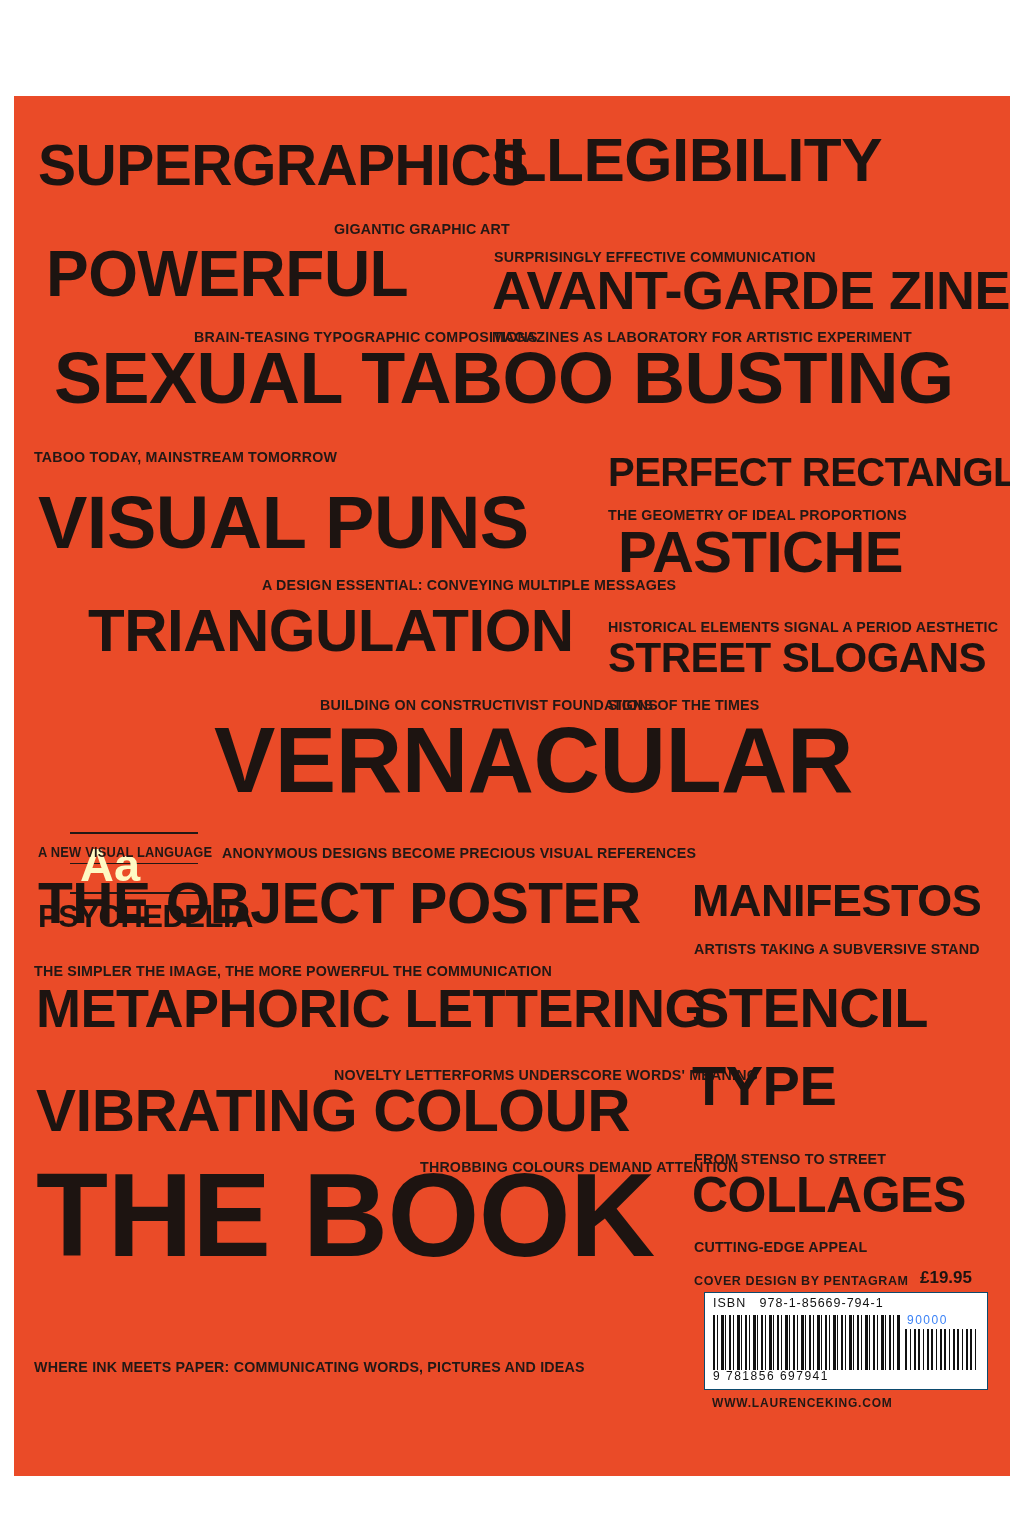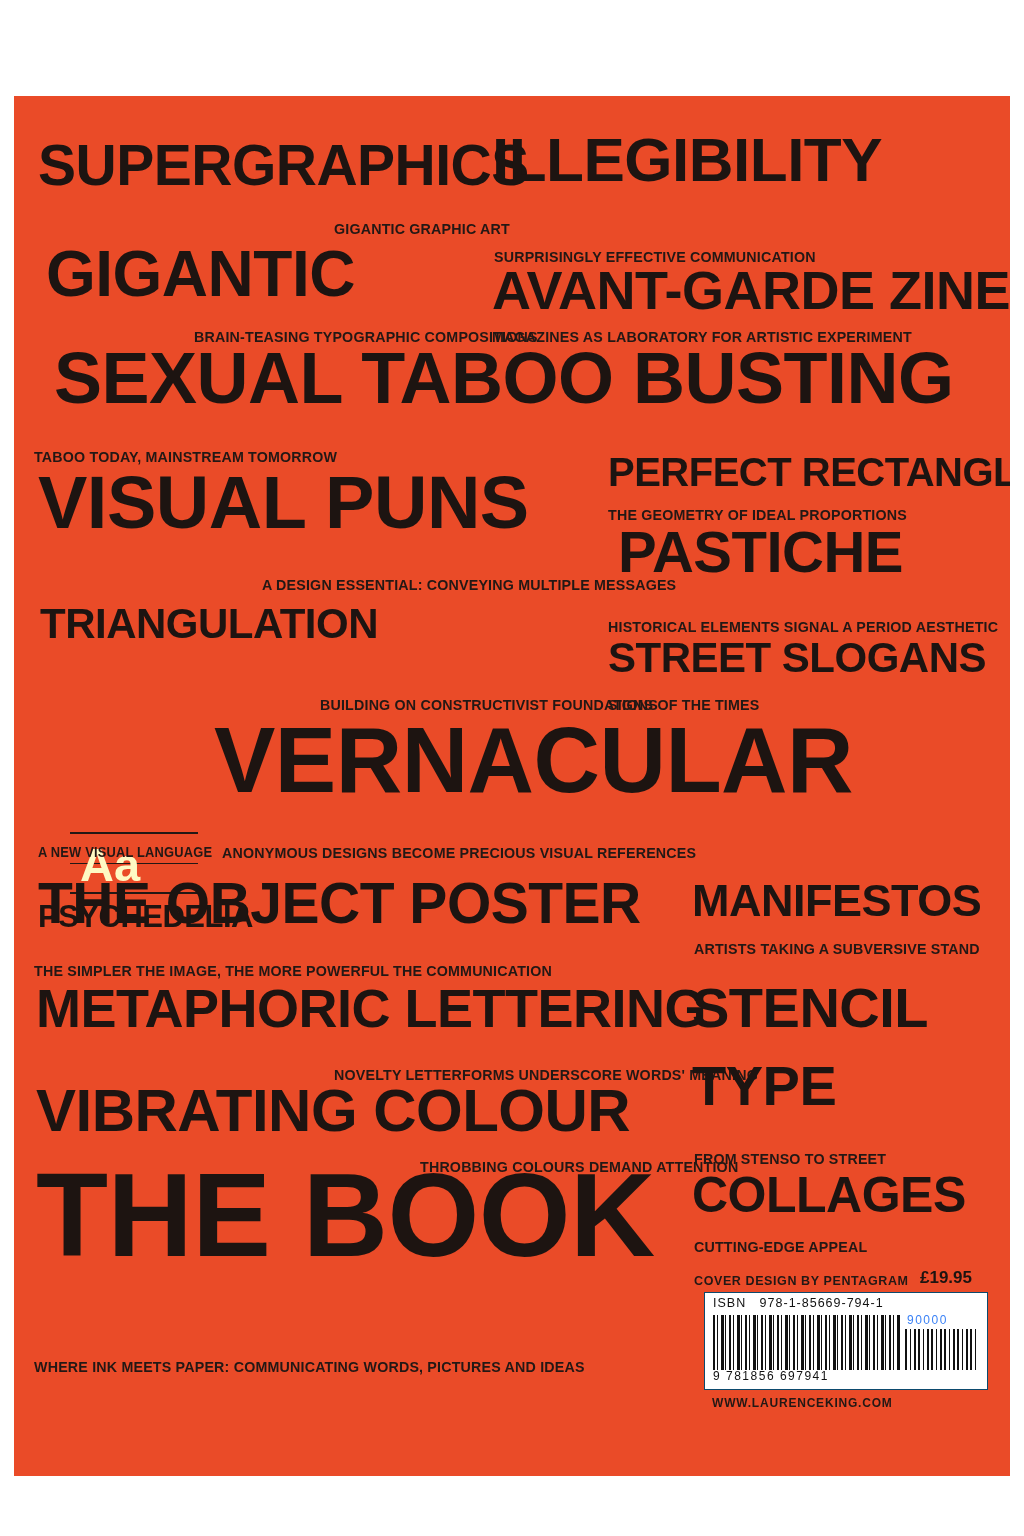--- a/index.html
+++ b/index.html
@@ -48,21 +48,21 @@
 
   
   .s1 { font-size: 57px; }      
   .s2 { font-size: 62px; }      
   .s3 { font-size: 64px; }      
   .s4 { font-size: 54px; }      
   .s5 { font-size: 72px; }      
   .s6 { font-size: 40px; }      
   .s7 { font-size: 74px; }      
   .s8 { font-size: 58px; }      
-  .s9 { font-size: 42px; }      
+  .s9 { font-size: 60px; margin-left: 48px; }      
   .s10 { font-size: 42px; }     
   .s11 { font-size: 92px; }     
   .s12 { font-size: 31px; }     
   .s13 { font-size: 57px; }     
   .s14 { font-size: 45px; }     
   .s15 { font-size: 54px; }     
   .s16 { font-size: 56px; }     
   .s17 { font-size: 60px; }     
   .s18 { font-size: 50px; }     
   .s19 { font-size: 118px; }    
@@ -179,29 +179,29 @@
 <body>
 
 <div class="page">
   <div class="cover">
 
     <div class="abs big s1" style="left:24px; top:46px;">SUPERGRAPHICS</div>
     <div class="abs big s2" style="left:478px; top:38px;text-align:center;">ILLEGIBILITY</div>
     <div class="abs cap" style="left:320px; top:124px;">GIGANTIC GRAPHIC ART</div>
     <div class="abs cap" style="left:480px; top:152px;">SURPRISINGLY EFFECTIVE COMMUNICATION</div>
 
-    <div class="abs big s3" style="left:32px; top:152px;">GIGANTIC</div>
+    <div class="abs big s3" style="left:32px; top:152px;">POWERFUL</div>
     <div class="abs big s4" style="left:478px; top:172px;">AVANT-GARDE ZINES</div>
     <div class="abs cap" style="left:180px; top:232px;">BRAIN-TEASING TYPOGRAPHIC COMPOSITIONS</div>
     <div class="abs cap" style="left:478px; top:232px;">MAGAZINES AS LABORATORY FOR ARTISTIC EXPERIMENT</div>
 
     <div class="abs big s5" style="left:24px; top:252px;margin-left:16px;">SEXUAL TABOO BUSTING</div>
     <div class="abs cap" style="left:20px; top:352px;">TABOO TODAY, MAINSTREAM TOMORROW</div>
 
-    <div class="abs big s7" style="left:24px; top:376px;">VISUAL PUNS</div>
+    <div class="abs big s7" style="left:24px; top:396px;">VISUAL PUNS</div>
     <div class="abs big s6" style="left:594px; top:360px;">PERFECT RECTANGLES</div>
     <div class="abs cap" style="left:594px; top:410px;">THE GEOMETRY OF IDEAL PROPORTIONS</div>
     <div class="abs big s8" style="left:604px; top:432px;">PASTICHE</div>
     <div class="abs cap" style="left:248px; top:480px;">A DESIGN ESSENTIAL: CONVEYING MULTIPLE MESSAGES</div>
 
     <div class="abs big s9" style="left:26px; top:510px;">TRIANGULATION</div>
     <div class="abs cap" style="left:594px; top:522px;">HISTORICAL ELEMENTS SIGNAL A PERIOD AESTHETIC</div>
     <div class="abs big s10" style="left:594px; top:544px;">STREET SLOGANS</div>
     <div class="abs cap" style="left:306px; top:600px;">BUILDING ON CONSTRUCTIVIST FOUNDATIONS</div>
     <div class="abs cap" style="left:594px; top:600px;">SIGNS OF THE TIMES</div>

